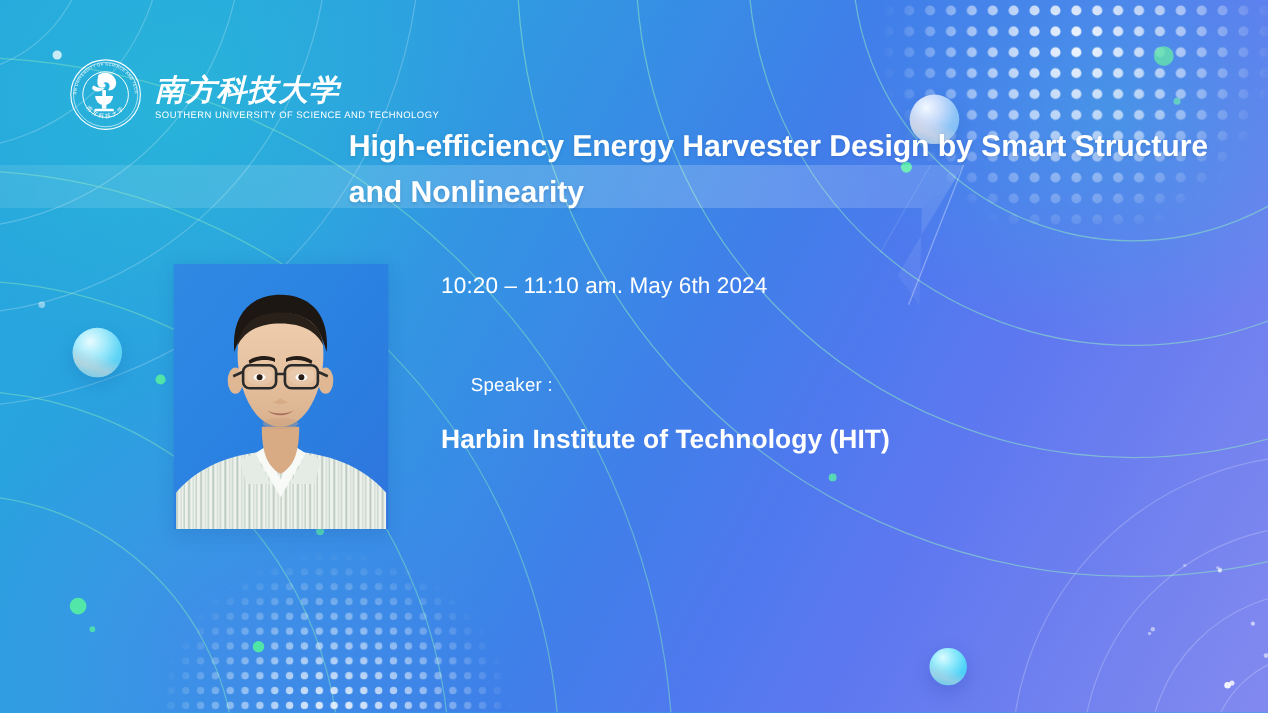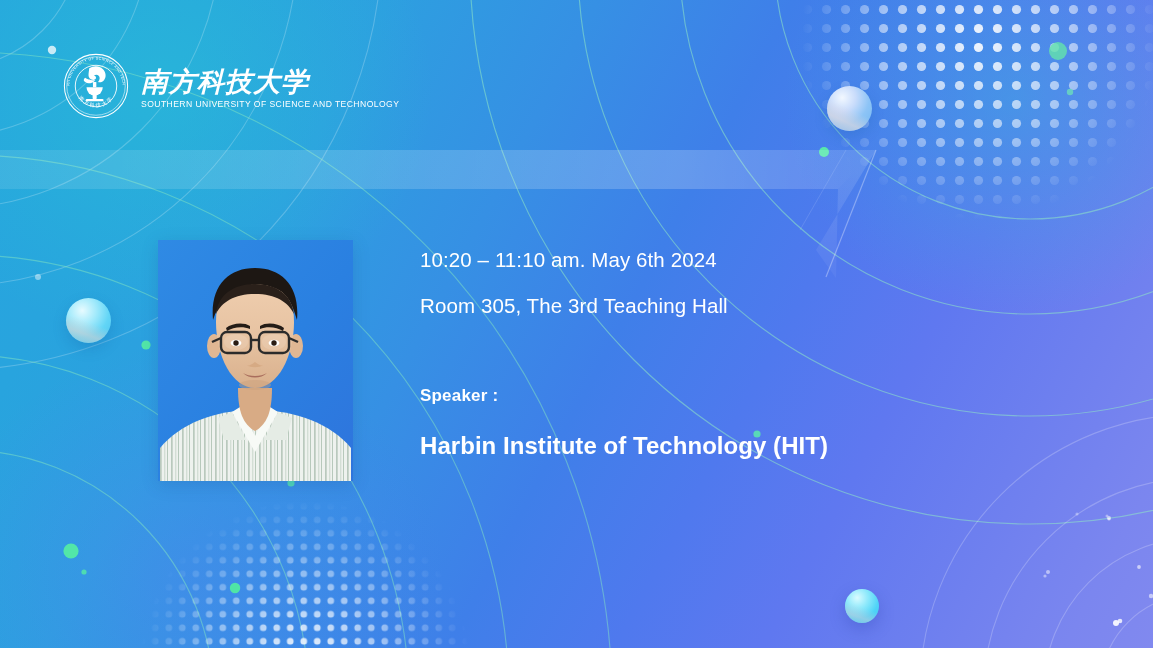--- a/index.html
+++ b/index.html
@@ -124,36 +124,37 @@
   #portrait {
     position:absolute; left:158px; top:240px;
     width:195px; height:241px;
     overflow:hidden;
     background:#2a7fe0;
     box-shadow:0 4px 16px rgba(20,60,140,.18);
   }
   #portrait svg { display:block; width:195px; height:241px; }
 
   
-  #info { position:absolute; left:420px; top:248px; width:620px; }
+  #info { position:absolute; left:401px; top:248px; width:620px; }
   .line-when, .line-where {
     color:#ffffff;
     font-size:20.5px;
     font-weight:400;
     letter-spacing:.1px;
     white-space:nowrap;
   }
   .line-when { margin-bottom:22px; }
   .line-where { margin-bottom:0; }
   #speaker-label {
     color:#ffffff;
     font-size:17px;
-    font-weight:700;
+    font-weight:400;
     margin-top:68px;
     letter-spacing:.2px;
+    margin-left:27px;
   }
   #speaker-name {
     color:#ffffff;
     font-size:34px;
     font-weight:bold;
     margin-top:25px;
     letter-spacing:.1px;
     text-shadow:0 1px 3px rgba(30,60,150,.2);
   }
   #speaker-affil {
@@ -341,20 +342,21 @@
     </svg>
 
     <div id="wordmark">
       <svg id="wordmark-cn" viewBox="0 0 200 34" xmlns="http://www.w3.org/2000/svg">
         <text x="0" y="27" font-family="'DejaVu Sans', sans-serif" font-size="27" font-style="italic" font-weight="bold" fill="#ffffff" letter-spacing="1">南方科技大学</text>
       </svg>
       <div id="wordmark-en">SOUTHERN UNIVERSITY OF SCIENCE AND TECHNOLOGY</div>
     </div>
   </div>
 
+  <div id="title">High-efficiency Energy Harvester Design by Smart Structure and Nonlinearity</div>
 
   <div id="portrait">
     <svg viewBox="0 0 195 241" xmlns="http://www.w3.org/2000/svg">
       <defs>
         <linearGradient id="pbg" x1="0" y1="0" x2="1" y2="1">
           <stop offset="0%" stop-color="#2f8ae4"></stop>
           <stop offset="55%" stop-color="#2a80e1"></stop>
           <stop offset="100%" stop-color="#2f74dd"></stop>
         </linearGradient>
         <linearGradient id="skin" x1="0" y1="0" x2="0" y2="1">
@@ -422,19 +424,18 @@
 
         <path d="M85 133 C91 137 103 137 109 133 C103 139 91 139 85 133 Z" fill="#a96d5c"></path>
 
         <ellipse cx="97" cy="145" rx="16" ry="5" fill="#caa07c" fill-opacity=".45"></ellipse>
       </g>
     </svg>
   </div>
 
   <div id="info">
     <div class="line-when">10:20 – 11:10 am. May 6th 2024</div>
-    <div class="line-where">Room 305, The 3rd Teaching Hall</div>
 
     <div id="speaker-label">Speaker :</div>
     <div id="speaker-affil">Harbin Institute of Technology (HIT)</div>
   </div>
 
 </div>
 
 </body></html>

